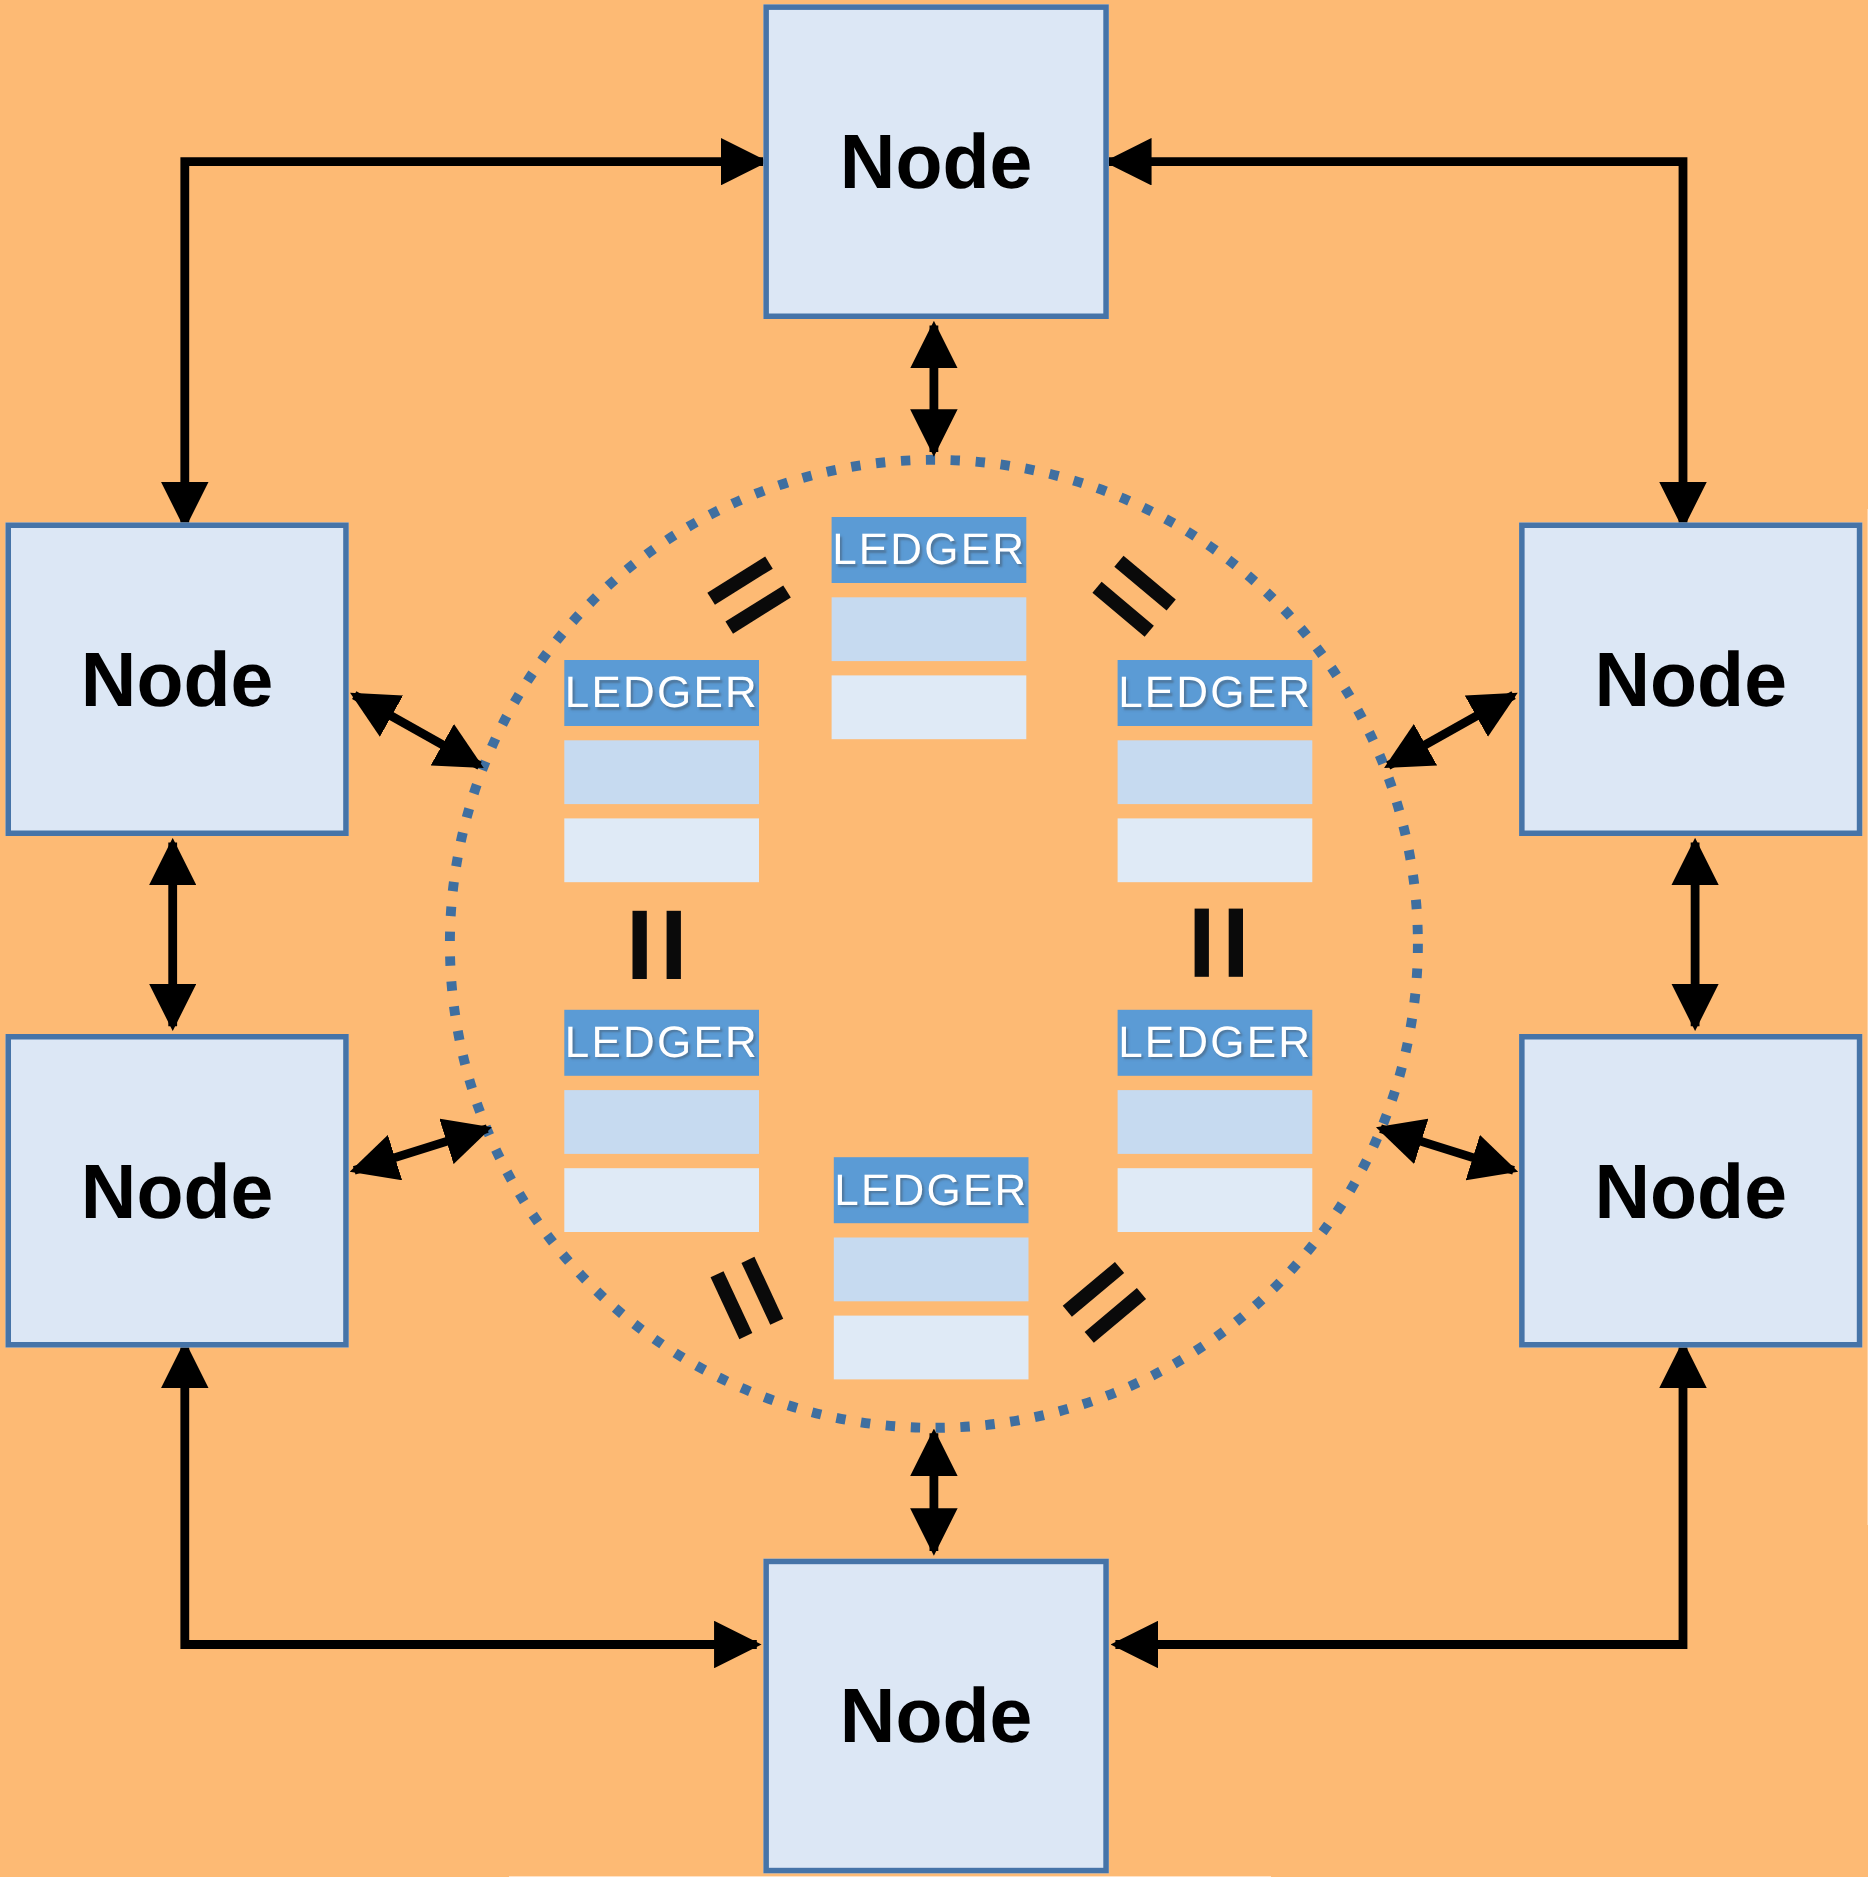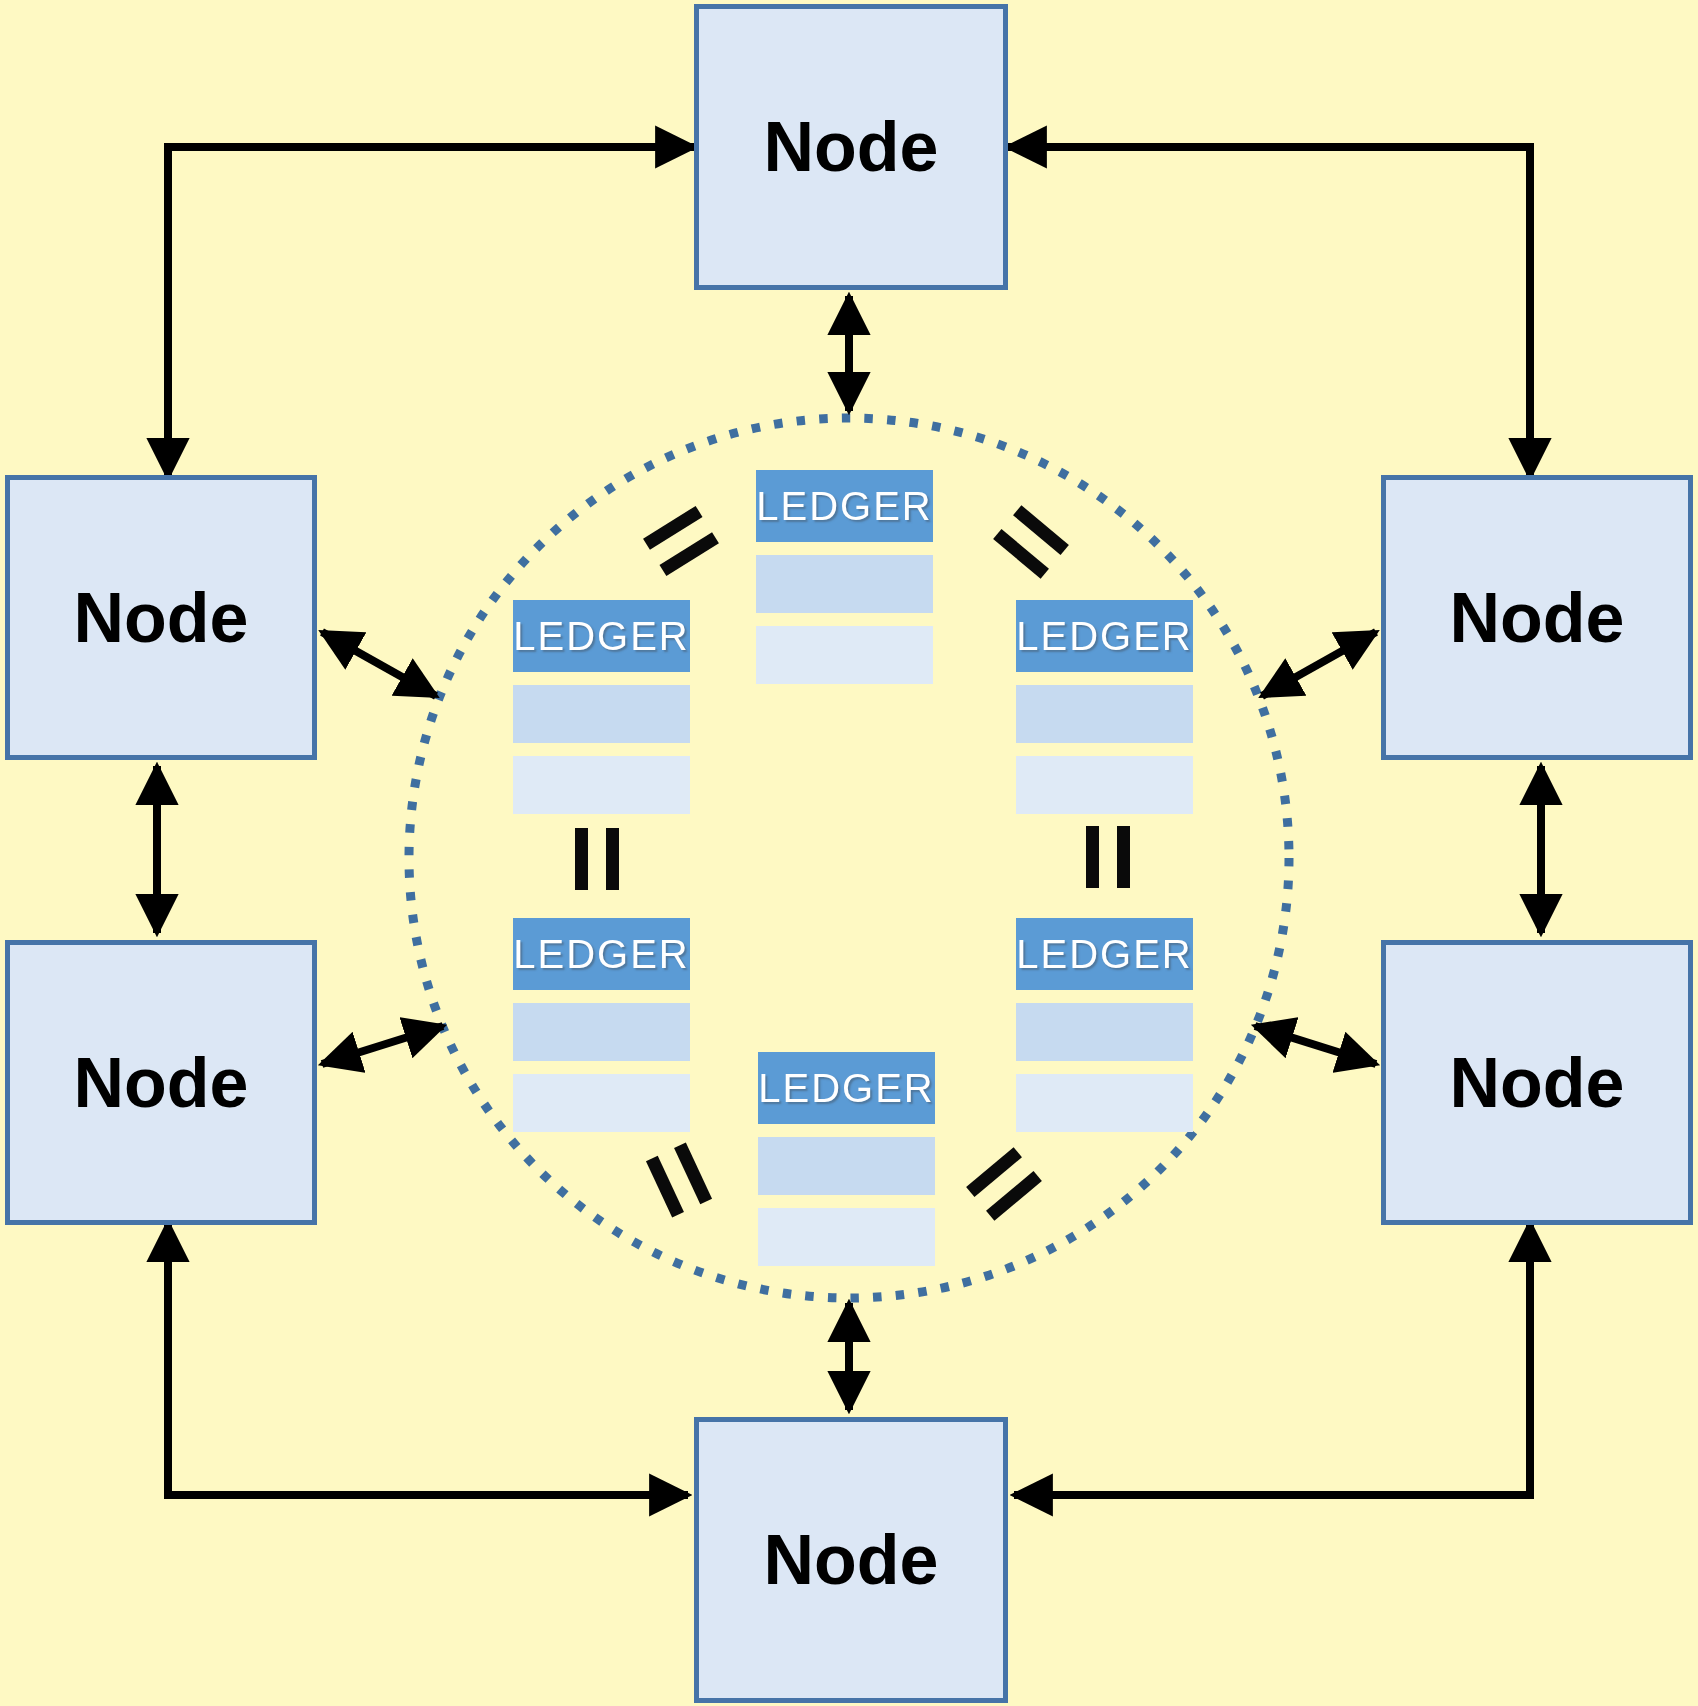--- a/index.html
+++ b/index.html
@@ -1,38 +1,38 @@
 <!DOCTYPE html>
 <html><head>
 <meta charset="utf-8">
 <style>
   html,body{margin:0;padding:0;background:#ffffff;}
   .stage{
-    position:relative;width:1698px;height:1706px;background:#fef9c3;
+    position:relative;width:1698px;height:1706px;background:#fdba74;
     font-family:"Liberation Sans",sans-serif;overflow:hidden;
   }
   .stage svg.connectors{position:absolute;left:0;top:0;width:1698px;height:1706px;}
 
   .node{
     position:absolute;box-sizing:border-box;
     background:#dce7f5;border:5px solid #4674a8;
     display:flex;align-items:center;justify-content:center;
     font-size:70px;font-weight:700;color:#000;
   }
   .node-top        {left:694px; top:4px;    width:314px;height:286px;}
   .node-bottom     {left:694px; top:1417px; width:314px;height:286px;}
   .node-left-upper {left:5px;   top:475px;  width:312px;height:285px;}
   .node-left-lower {left:5px;   top:940px;  width:312px;height:285px;}
   .node-right-upper{left:1381px;top:475px;  width:312px;height:285px;}
   .node-right-lower{left:1381px;top:940px;  width:312px;height:285px;}
 
   .ledger{position:absolute;width:177px;}
   .ledger-header{
-    height:72px;background:#5b9bd5;color:#ffffff;
-    display:flex;align-items:center;justify-content:center;
+    height:60px;background:#5b9bd5;color:#ffffff;
+    display:flex;align-items:center;justify-content:flex-end;
     font-size:40px;font-weight:400;letter-spacing:2px;
     text-shadow:2px 2px 2px rgba(70,90,110,0.55);
   }
   .ledger-row{height:58px;margin-top:13px;}
   .row-a{background:#c6daf0;}
   .row-b{background:#dfeaf6;}
 
   .ledger-top   {left:756px; top:470px;}
   .ledger-ul    {left:513px; top:600px;}
   .ledger-ur    {left:1016px;top:600px;}

